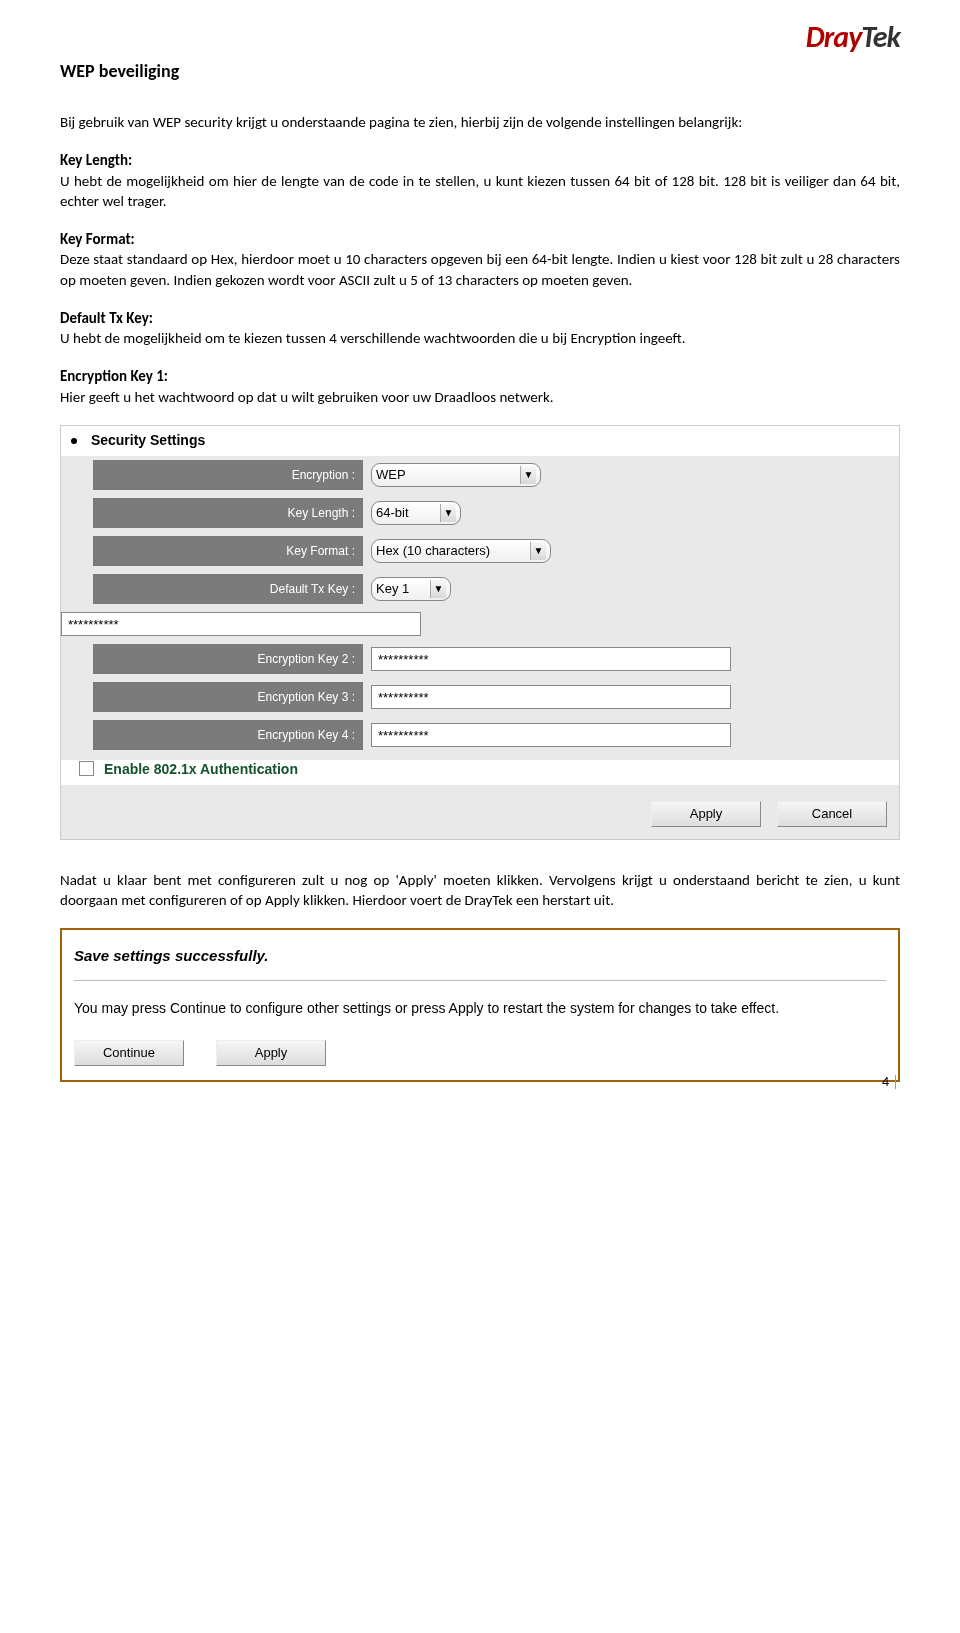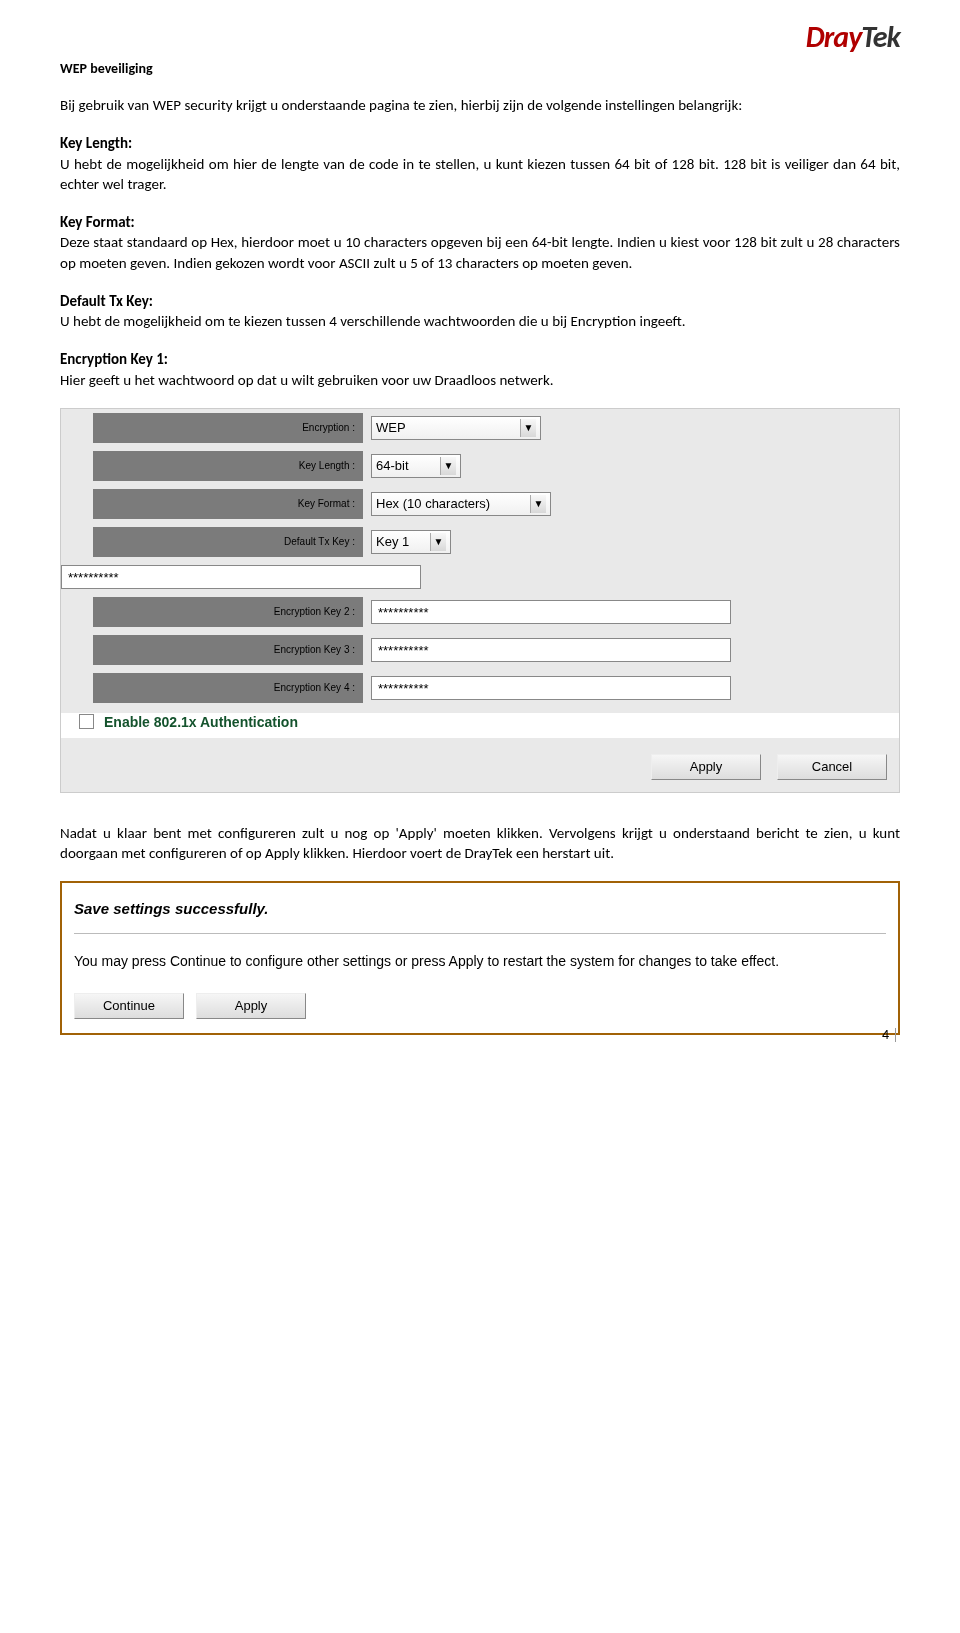--- a/index.html
+++ b/index.html
@@ -18,24 +18,24 @@
     top: 18px;
     right: 60px;
     font-style: italic;
     font-weight: 900;
     font-size: 30px;
     letter-spacing: -1px;
   }
   .logo .dray { color: #b00000; margin-top: 12px; }
   .logo .tek { color: #333; }
   h1.title {
-    font-size: 14px;
+    font-size: 18px;
     font-weight: bold;
     margin-top: 40px;
-    margin-bottom: 18px;
+    margin-bottom: 30px;
   }
   p.para { margin-bottom: 18px; line-height: 1.35; text-align: justify; }
   .label-strong { font-weight: bold; }
   .settings-panel {
     background: #e9e9e9;
     border: 1px solid #ccc;
     margin-top: 4px;
     padding: 0 0 10px 0;
     width: 100%;
     font-family: Arial, sans-serif;
@@ -56,42 +56,43 @@
   }
   .form-row {
     display: flex;
     align-items: center;
     padding: 4px 0;
   }
   .form-label {
     width: 270px;
     text-align: right;
     padding-right: 8px;
-    color: #000000;
+    color: #ffffff;
     background: #7b7b7b;
     height: 30px;
     line-height: 30px;
-    font-size: 10px;
+    font-size: 12px;
     margin-right: 8px;
     margin-left: 32px;
   }
   .select-box, .text-input {
     font-family: Arial, sans-serif;
     font-size: 13px;
     border: 1px solid #888;
     background: #fff;
     height: 24px;
     padding: 2px 4px;
   }
   .select-box {
     display: inline-flex;
     align-items: center;
     justify-content: space-between;
     min-width: 70px;
     background: linear-gradient(#fff,#f0f0f0);
+    border-radius: 9px;
   }
   .select-box .arrow {
     width: 16px;
     text-align: center;
     border-left: 1px solid #aaa;
     background: linear-gradient(#f8f8f8,#d8d8d8);
     margin-left: 6px;
     height: 100%;
     display: flex;
     align-items: center;
@@ -152,21 +153,21 @@
     font-weight: bold;
     font-style: italic;
     font-size: 15px;
   }
   .save-panel .divider {
     border-top: 1px solid #bbb;
     margin: 12px 0 16px 0;
   }
   .save-btn-row {
     display: flex;
-    gap: 12px;
+    gap: 32px;
     margin-top: 20px;
   }
   .page-num {
     position: absolute;
     bottom: 12px;
     right: 60px;
     font-size: 14px;
   }
   .page-num .bar {
     border-left: 1px solid #999;
@@ -202,20 +203,24 @@
   <span class="label-strong">Default Tx Key:</span><br>
   <span>U hebt de mogelijkheid om te kiezen tussen 4 verschillende wachtwoorden die u bij Encryption ingeeft.</span>
 </p>
 
 <p class="para">
   <span class="label-strong">Encryption Key 1:</span><br>
   <span>Hier geeft u het wachtwoord op dat u wilt gebruiken voor uw Draadloos netwerk.</span>
 </p>
 
 <div class="settings-panel">
+  <div class="section-head" style="background:#fff;">
+    <span class="bullet"></span>
+    <span>Security Settings</span>
+  </div>
 
   <div class="form-row">
     <div class="form-label">Encryption :</div>
     <div class="select-box" style="width:170px">
       <span>WEP</span>
       <span class="arrow">▼</span>
     </div>
   </div>
 
   <div class="form-row">

